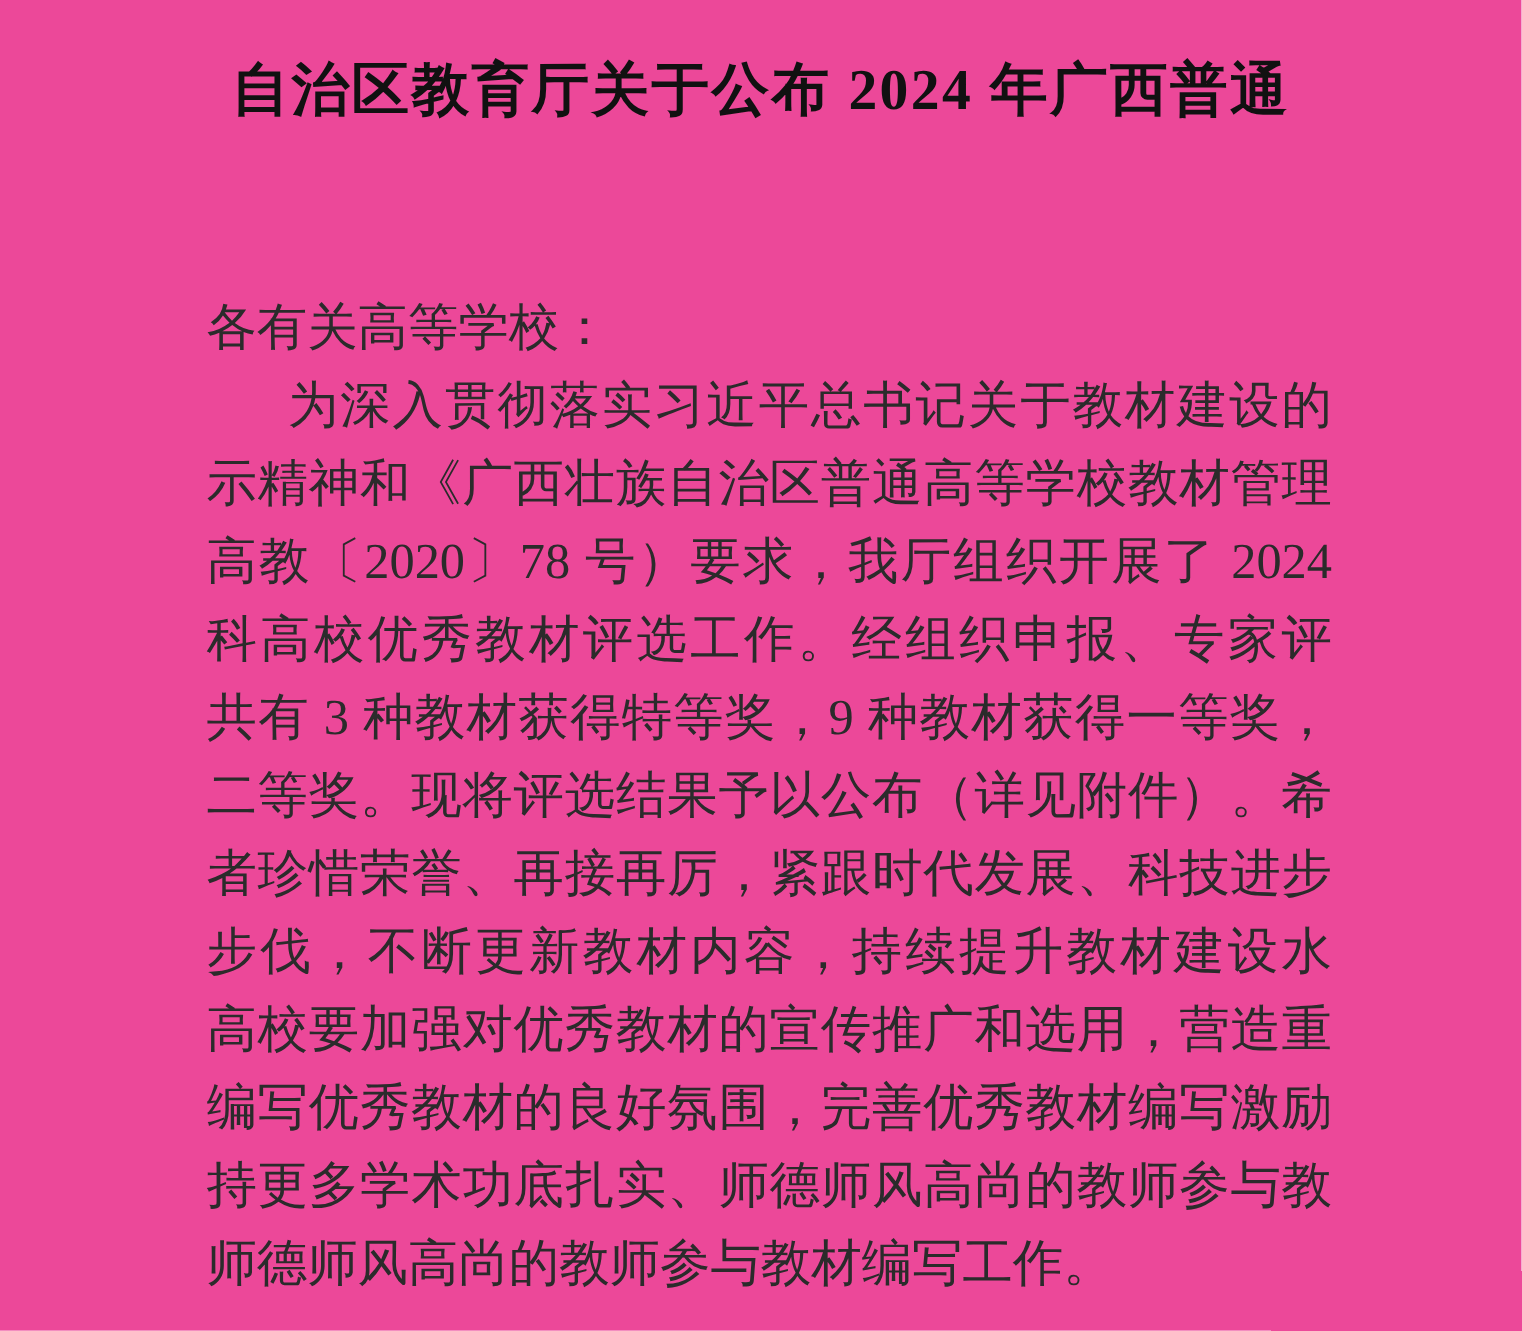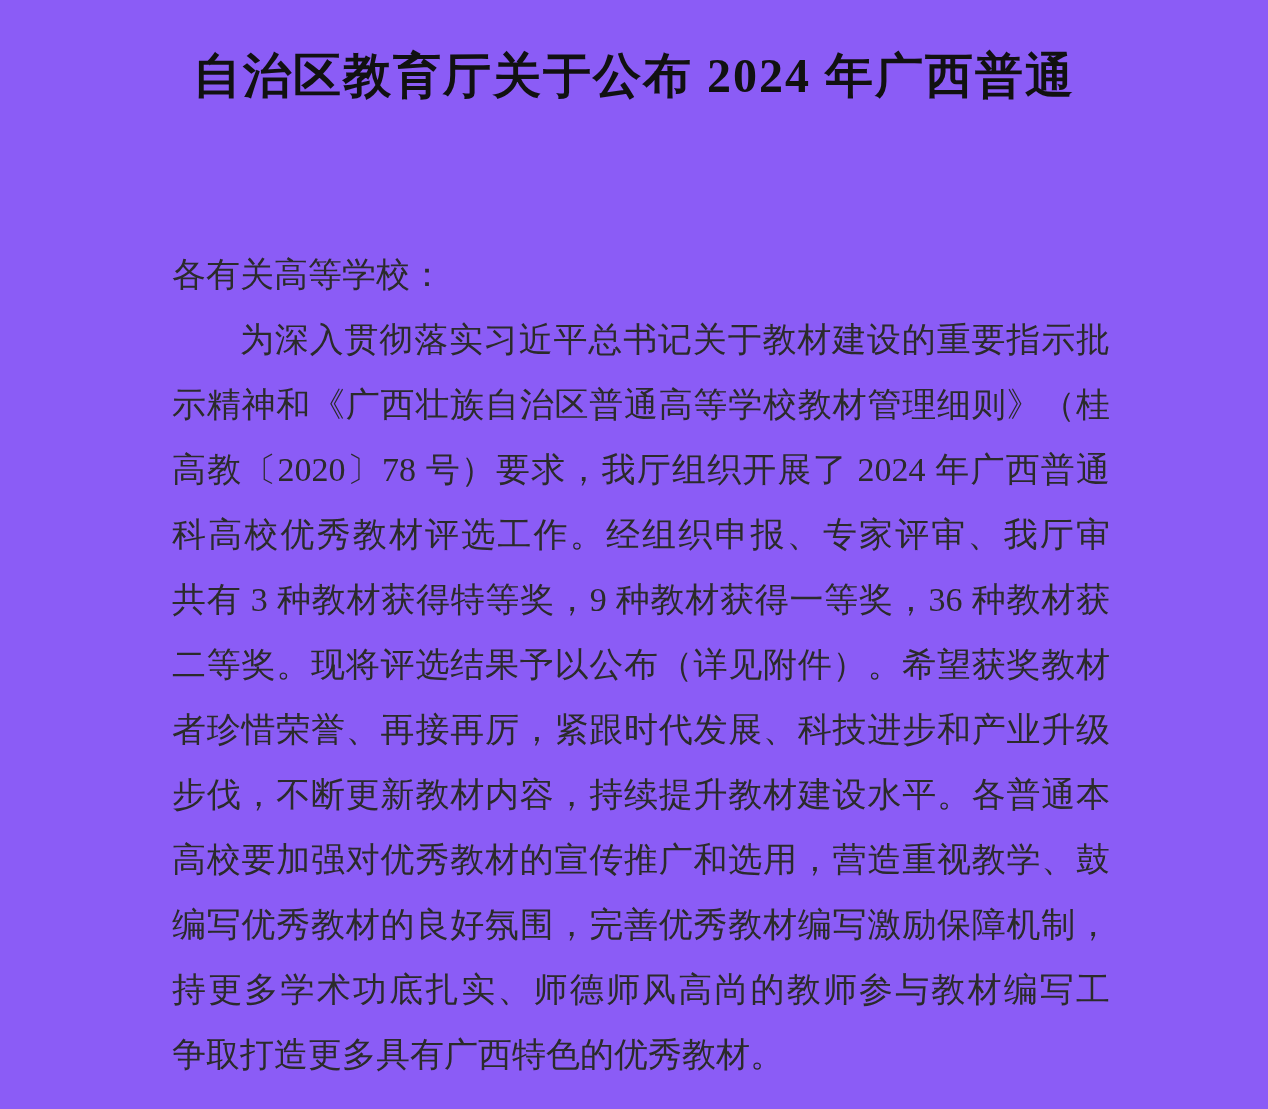--- a/index.html
+++ b/index.html
@@ -4,21 +4,21 @@
 <style>
   html, body {
     margin: 0;
     padding: 0;
     background: #ffffff;
   }
   .page {
     position: relative;
     width: 1268px;
     height: 1109px;
-    background: #8b5cf6;
+    background: #ec4899;
     overflow: hidden;
     font-family: "Liberation Serif", "DejaVu Serif", serif;
   }
   
   .doc-title {
     position: absolute;
     top: 40px;
     left: 0;
     width: 100%;
     text-align: center;
@@ -31,21 +31,21 @@
     letter-spacing: 2px;
     white-space: nowrap;
   }
   
   .doc-body {
     position: absolute;
     left: 172px;
     top: 242px;
     width: 938px;
     color: #2b2b2b;
-    font-size: 34px;
+    font-size: 42px;
   }
   .body-line {
     height: 65px;
     line-height: 65px;
     white-space: nowrap;
   }
   
   .jline {
     text-align: justify;
     text-align-last: justify;
@@ -80,16 +80,16 @@
     <div class="body-line jline">示精神和《广西壮族自治区普通高等学校教材管理细则》（桂教</div>
     <div class="body-line jline">高教〔2020〕78 号）要求，我厅组织开展了 2024 年广西普通本</div>
     <div class="body-line jline">科高校优秀教材评选工作。经组织申报、专家评审、我厅审定，</div>
     <div class="body-line jline">共有 3 种教材获得特等奖，9 种教材获得一等奖，36 种教材获得</div>
     <div class="body-line jline">二等奖。现将评选结果予以公布（详见附件）。希望获奖教材编</div>
     <div class="body-line jline">者珍惜荣誉、再接再厉，紧跟时代发展、科技进步和产业升级的</div>
     <div class="body-line jline">步伐，不断更新教材内容，持续提升教材建设水平。各普通本科</div>
     <div class="body-line jline">高校要加强对优秀教材的宣传推广和选用，营造重视教学、鼓励</div>
     <div class="body-line jline">编写优秀教材的良好氛围，完善优秀教材编写激励保障机制，支</div>
     <div class="body-line jline">持更多学术功底扎实、师德师风高尚的教师参与教材编写工作，</div>
-    <div class="body-line lline">争取打造更多具有广西特色的优秀教材。</div>
+    <div class="body-line lline">师德师风高尚的教师参与教材编写工作。</div>
   </div>
 
 </div>
 
 </body></html>

